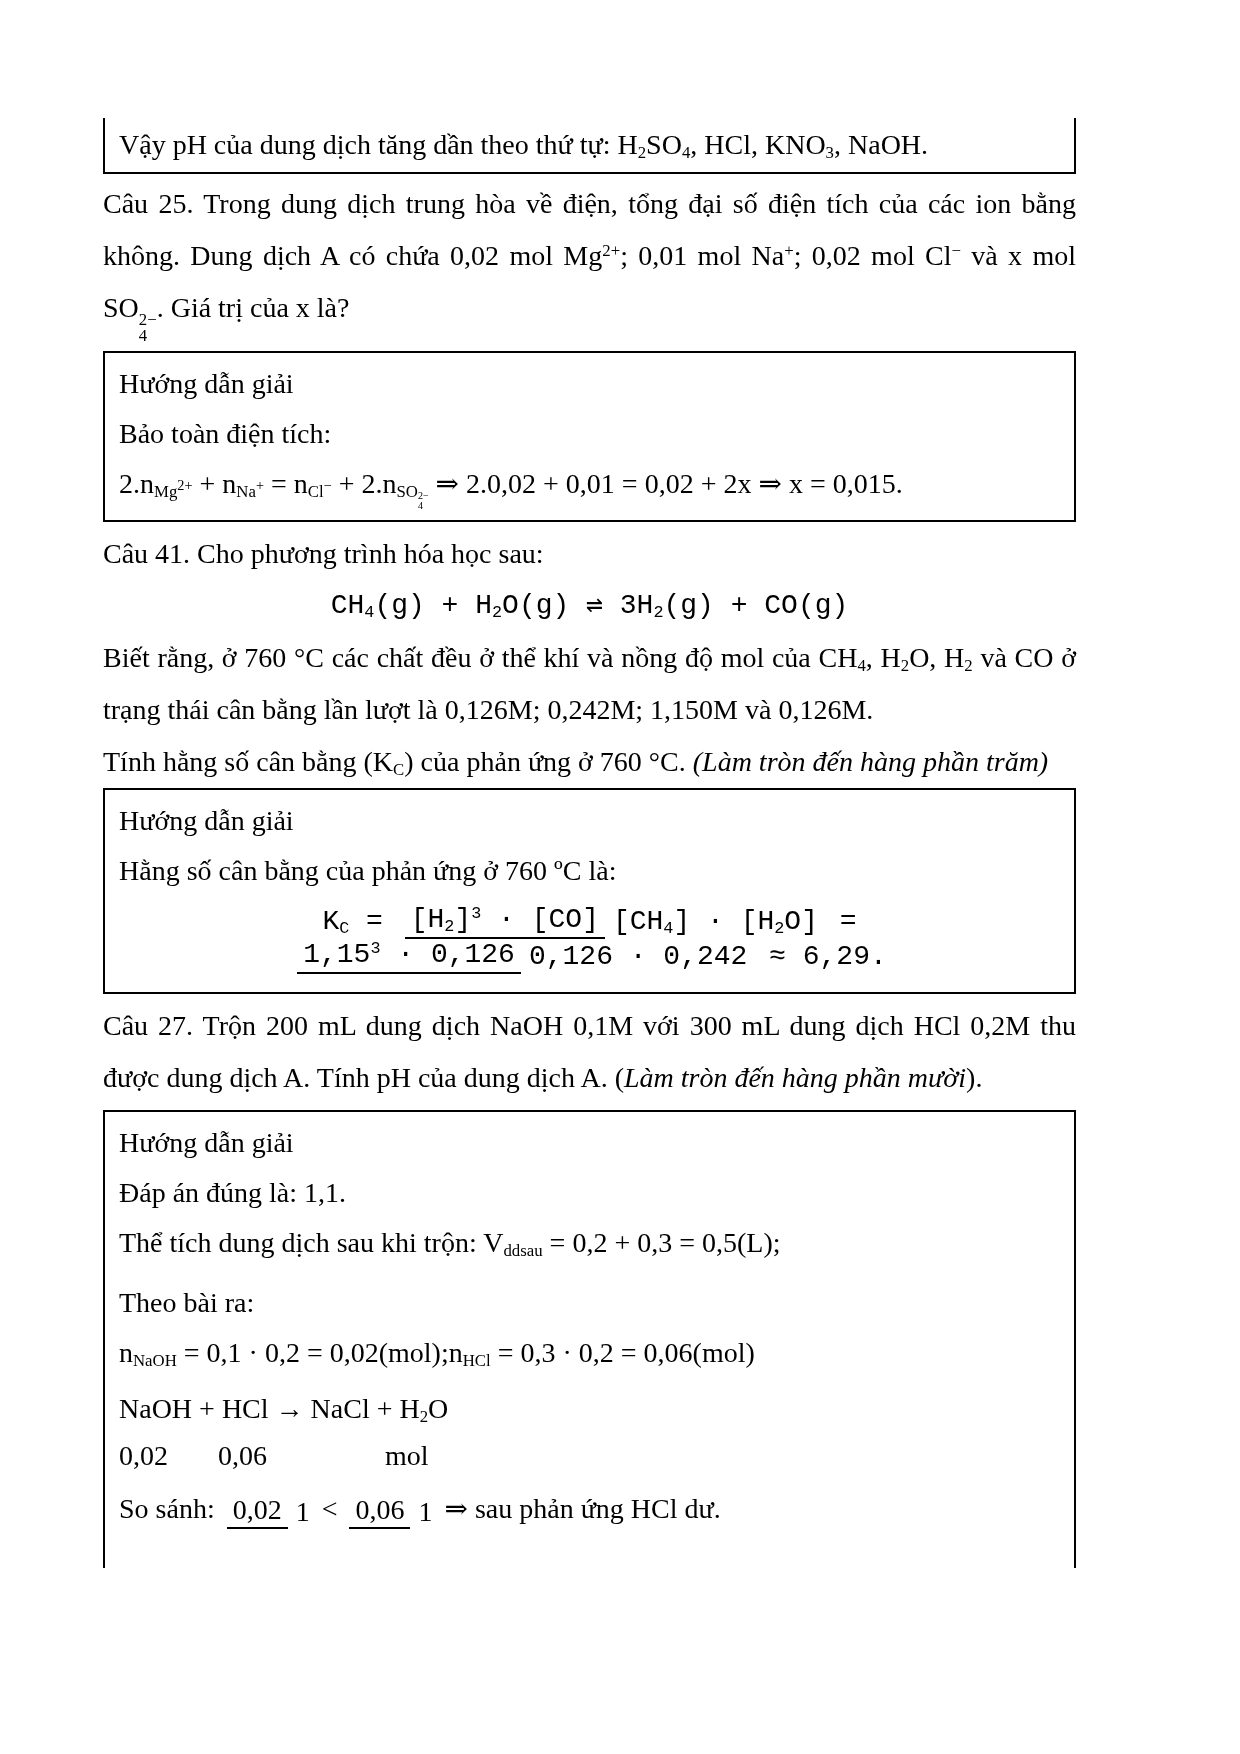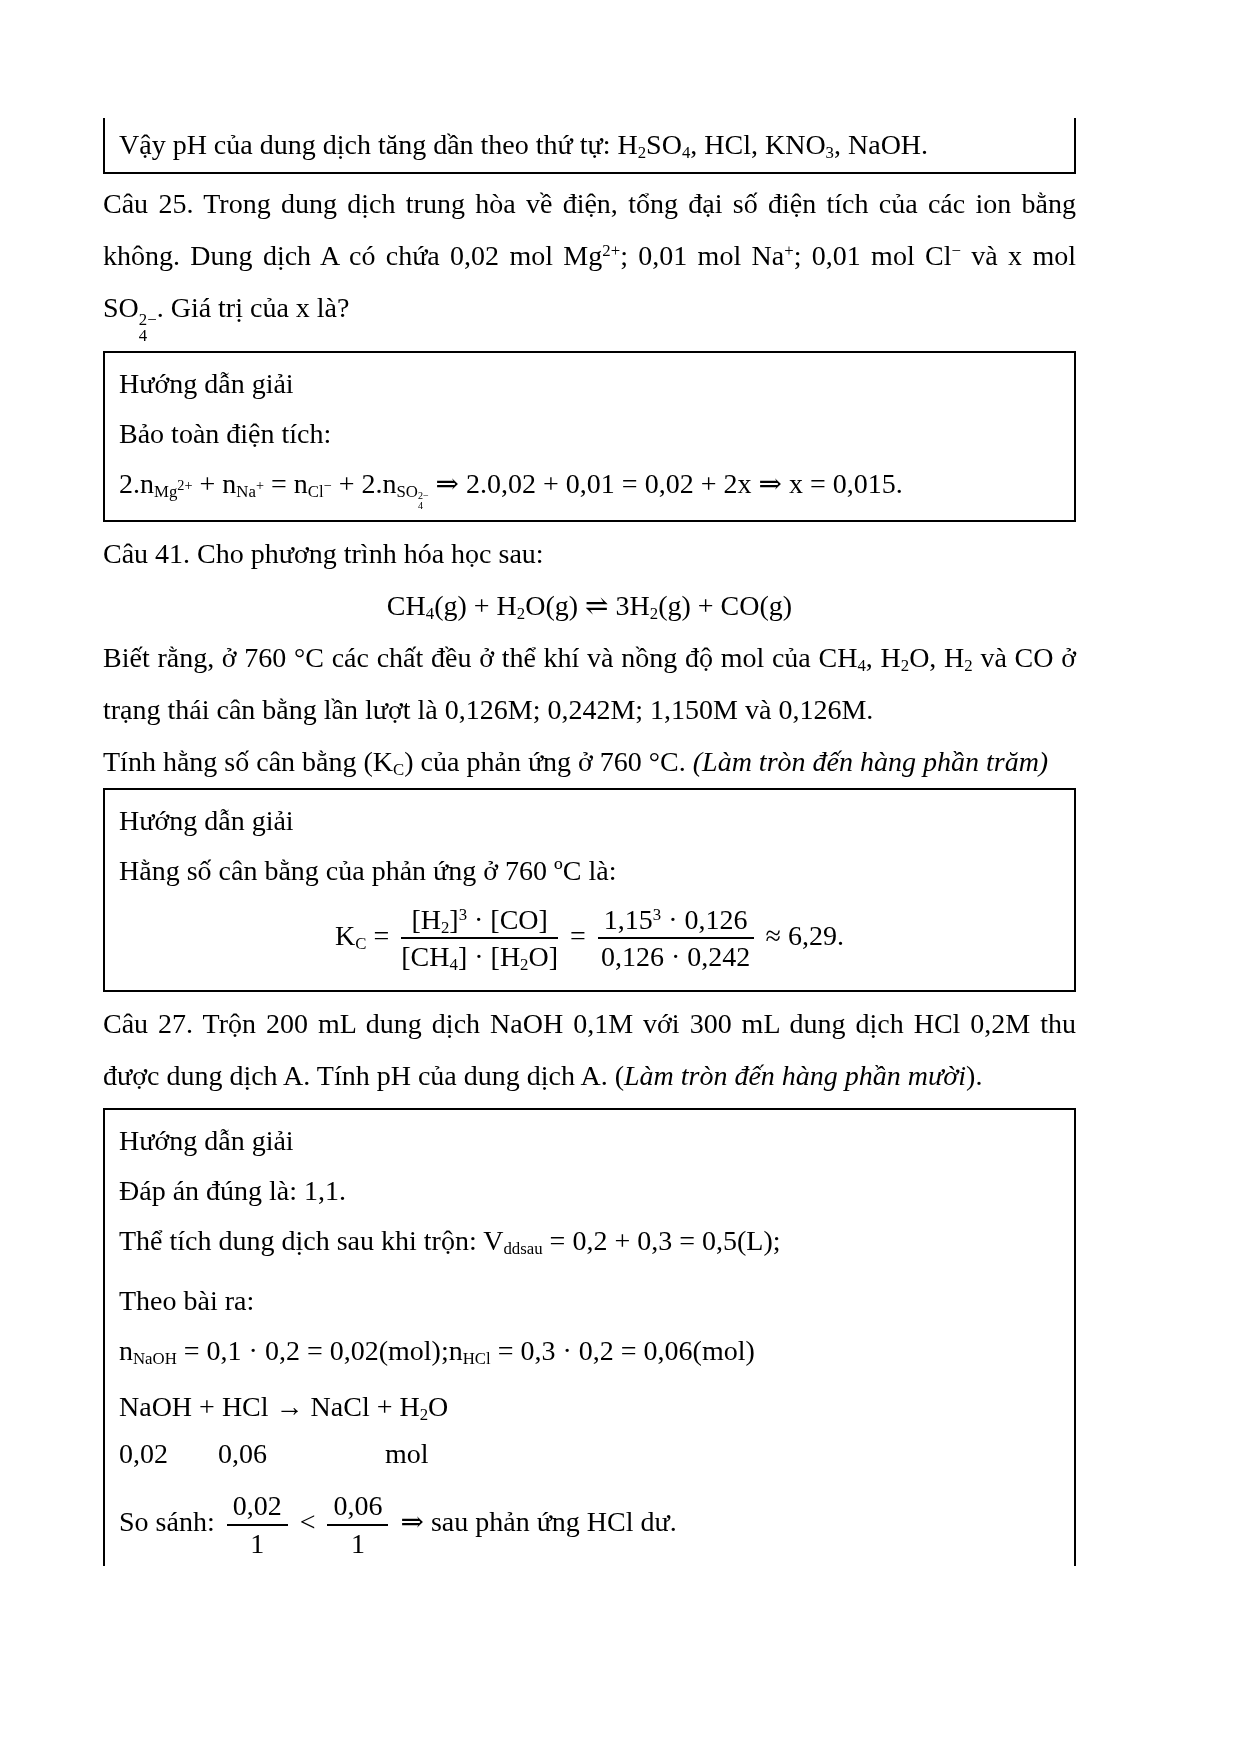--- a/index.html
+++ b/index.html
@@ -12,48 +12,48 @@
   .box { box-sizing:border-box; border:2px solid #000; padding:6px 14px 8px 14px; }
   .box-prev { border-top:none; padding:2px 14px 2px 14px; }
   .box-prev .line { line-height:50px; }
   .box .line { line-height:50px; }
   .para { margin:0; }
   .para .line { line-height:52px; }
   .q-para { margin-top:4px; }
   .b { font-weight:normal; }
   .i { font-style:italic; }
   .just { text-align:justify; text-align-last:justify; }
-  .center { text-align:center; }
+  .center { text-align:center;font-family:Liberation Mono, monospace; }
   sub { font-size:0.60em; vertical-align:-0.25em; line-height:0; }
   sup { font-size:0.60em; vertical-align:0.55em; line-height:0; }
   sub sup { font-size:0.85em; vertical-align:0.5em; }
   .stack { display:inline-flex; flex-direction:column; vertical-align:-0.45em; font-size:0.60em; line-height:1.0; text-align:left; }
   .stack span { display:block; }
   sub .stack { vertical-align:-0.2em; }
-  .frac { display:inline-flex; flex-direction:column; vertical-align:middle; text-align:center; line-height:1.12; margin:0 5px; }
+  .frac { display:inline-flex; vertical-align:middle; text-align:center; line-height:1.12; margin:0 5px;gap:8px; }
   .fnum { border-bottom:2px solid #000; padding:0 6px 2px 6px; }
   .fden { padding-top:2px; }
   .formula-line { padding:8px 0 10px 0; line-height:normal !important; }
   .mt6 { margin-top:6px; }
   .mt10 { margin-top:10px; }
   .sol-open-bottom { border-bottom:none; height:458px; overflow:hidden; }
   .molrow { line-height:44px !important; }
 </style>
 </head>
 <body>
 
 <div class="page">
 
   <div class="box box-prev">
     <div class="line"><span>Vậy pH của dung dịch tăng dần theo thứ tự: H</span><sub>2</sub><span>SO</span><sub>4</sub><span>, HCl, KNO</span><sub>3</sub><span>, NaOH.</span></div>
   </div>
 
   <div class="para q-para">
     <div class="line just"><span class="b">Câu 25.</span><span> Trong dung dịch trung hòa về điện, tổng đại số điện tích của các ion bằng</span></div>
-    <div class="line just"><span>không. Dung dịch A có chứa 0,02 mol Mg</span><sup>2+</sup><span>; 0,01 mol Na</span><sup>+</sup><span>; 0,01 mol Cl</span><sup>−</sup><span> và x mol</span></div>
+    <div class="line just"><span>không. Dung dịch A có chứa 0,02 mol Mg</span><sup>2+</sup><span>; 0,01 mol Na</span><sup>+</sup><span>; 0,02 mol Cl</span><sup>−</sup><span> và x mol</span></div>
     <div class="line"><span>SO</span><span class="stack">
           <span>2−</span>
           <span>4</span>
         </span><span>. Giá trị của x là?</span></div>
   </div>
 
   <div class="box mt6">
     <div class="line"><span class="b">Hướng dẫn giải</span></div>
     <div class="line"><span>Bảo toàn điện tích:</span></div>
     <div class="line"><span>2.n</span><sub><span>Mg</span><sup>2+</sup></sub><span> + n</span><sub><span>Na</span><sup>+</sup></sub><span> = n</span><sub><span>Cl</span><sup>−</sup></sub><span> + 2.n</span><sub><span>SO</span><span class="stack">

